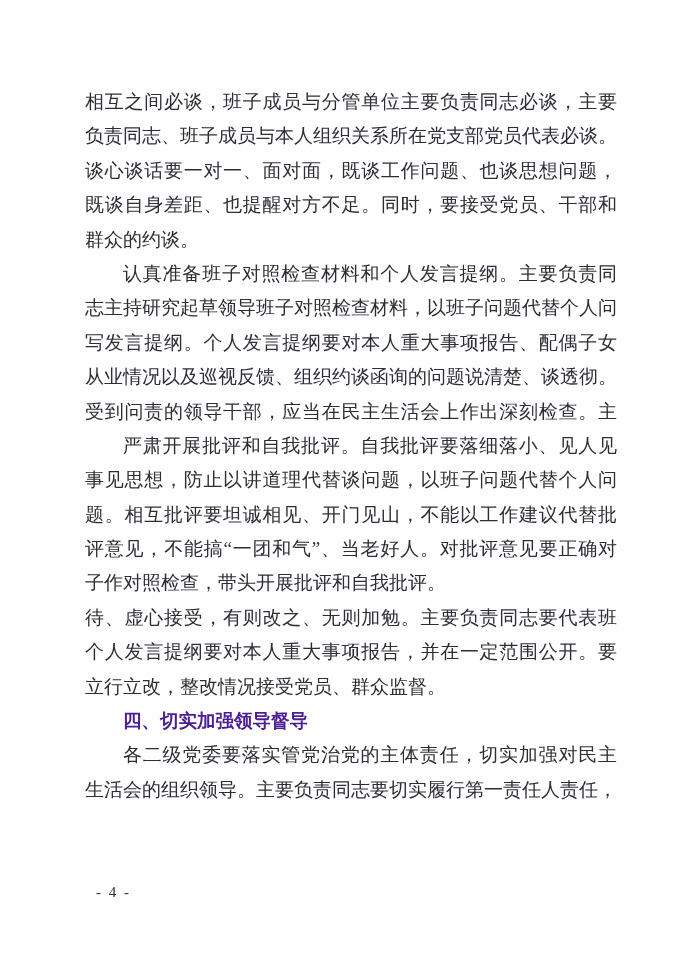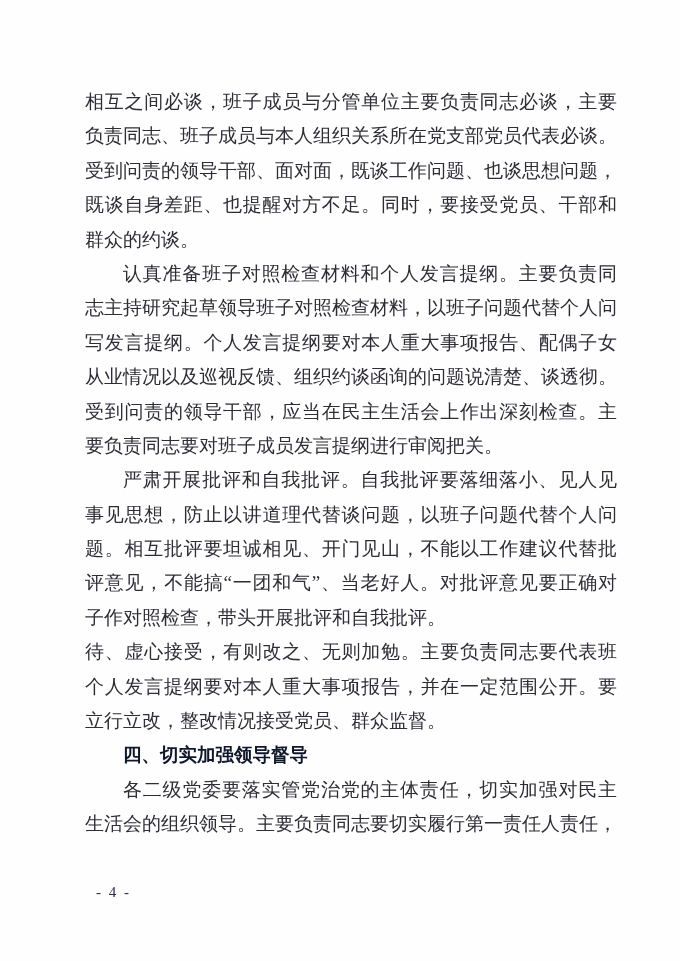--- a/index.html
+++ b/index.html
@@ -39,53 +39,52 @@
   .line.fill { text-align-last: justify; }
   .line.first { text-indent: 38px; }
   .heading {
     margin: 0;
     font-family: "Liberation Sans", "DejaVu Sans", sans-serif;
     font-weight: 700;
     font-size: 18.5px;
     line-height: 34.4px;
     height: 34.4px;
     text-indent: 38px;
-    color: #0f172a;
+    color: #4c1d95;
   }
   .page-number {
     position: absolute;
     left: 96px;
     top: 884px;
     font-family: "Liberation Serif", "DejaVu Serif", serif;
     font-size: 15px;
     letter-spacing: 2px;
     color: #2c2c44;
   }
 </style>
 </head>
 <body>
 
 <div class="page">
   <div class="doc-body">
 
     <div class="para">
       <div class="line fill">相互之间必谈，班子成员与分管单位主要负责同志必谈，主要</div>
       <div class="line fill">负责同志、班子成员与本人组织关系所在党支部党员代表必谈。</div>
-      <div class="line fill">受到问责的领导干部、面对面，既谈工作问题、也谈思想问题，</div>
+      <div class="line fill">谈心谈话要一对一、面对面，既谈工作问题、也谈思想问题，</div>
       <div class="line fill">既谈自身差距、也提醒对方不足。同时，要接受党员、干部和</div>
       <div class="line">群众的约谈。</div>
     </div>
 
     <div class="para">
       <div class="line first fill">认真准备班子对照检查材料和个人发言提纲。主要负责同</div>
       <div class="line fill">志主持研究起草领导班子对照检查材料，以班子问题代替个人问</div>
       <div class="line fill">写发言提纲。个人发言提纲要对本人重大事项报告、配偶子女</div>
       <div class="line fill">从业情况以及巡视反馈、组织约谈函询的问题说清楚、谈透彻。</div>
       <div class="line fill">受到问责的领导干部，应当在民主生活会上作出深刻检查。主</div>
-      <div class="line">要负责同志要对班子成员发言提纲进行审阅把关。</div>
     </div>
 
     <div class="para">
       <div class="line first fill">严肃开展批评和自我批评。自我批评要落细落小、见人见</div>
       <div class="line fill">事见思想，防止以讲道理代替谈问题，以班子问题代替个人问</div>
       <div class="line fill">题。相互批评要坦诚相见、开门见山，不能以工作建议代替批</div>
       <div class="line fill">评意见，不能搞“一团和气”、当老好人。对批评意见要正确对</div>
       <div class="line">子作对照检查，带头开展批评和自我批评。</div>
       <div class="line fill">待、虚心接受，有则改之、无则加勉。主要负责同志要代表班</div>
     </div>

